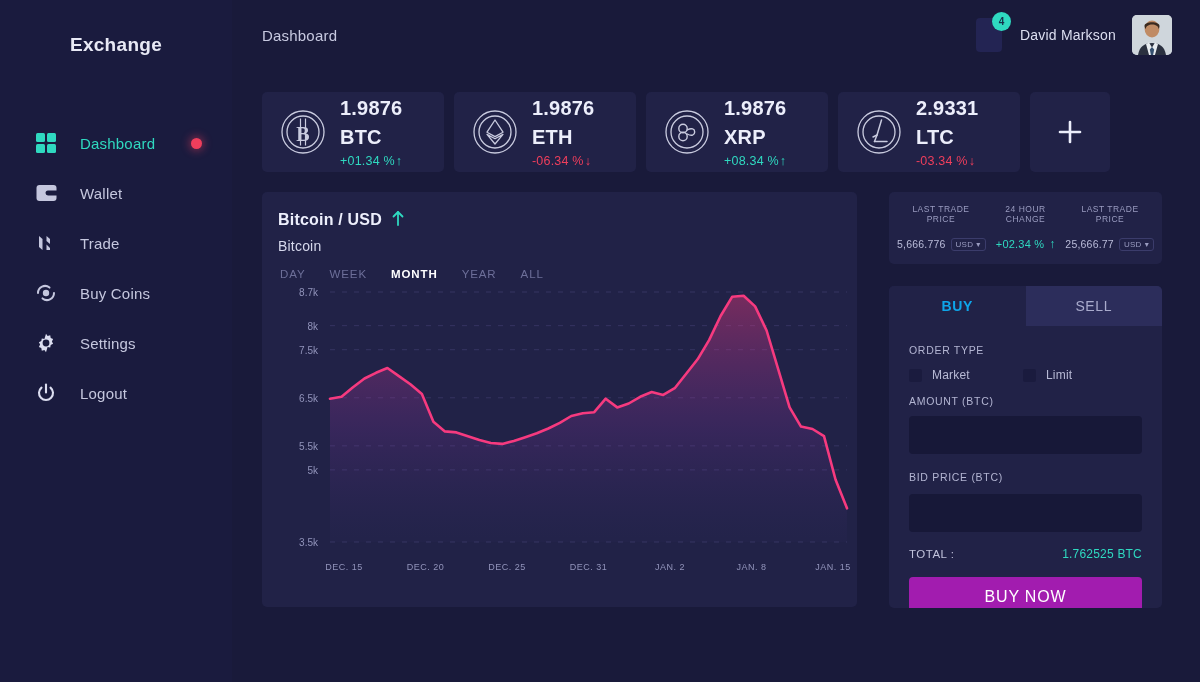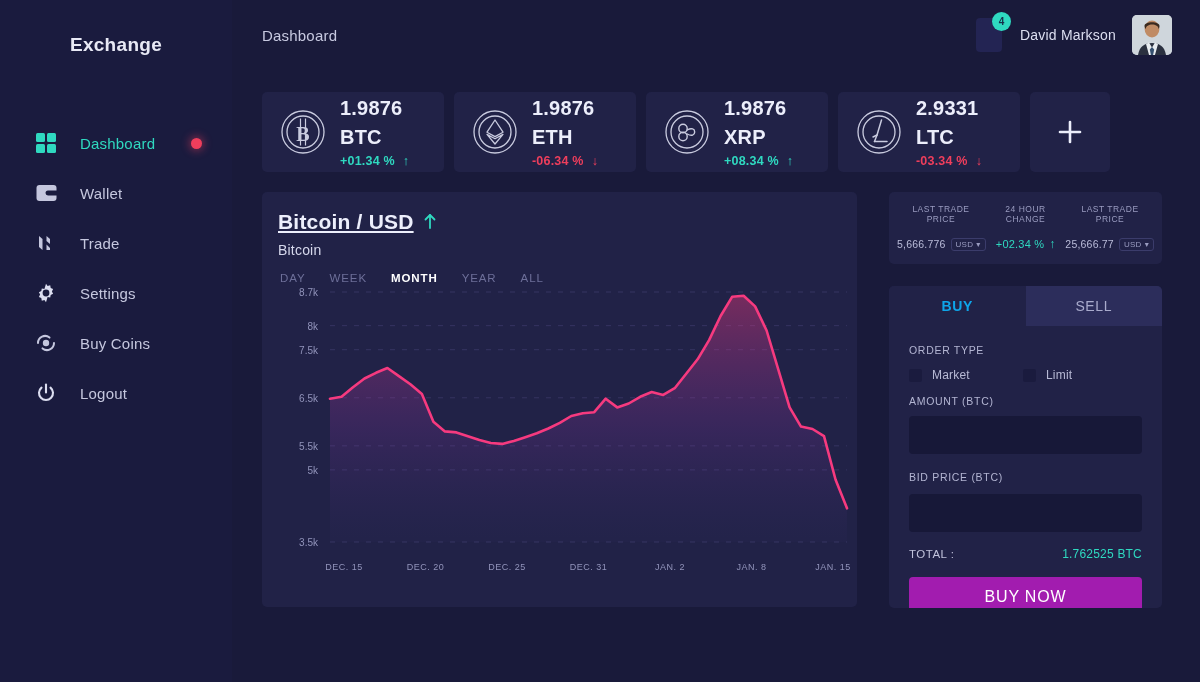--- a/index.html
+++ b/index.html
@@ -117,21 +117,21 @@
   .ticker-txt { line-height: 1.45; }
   .ticker-amt {
     color: #eceefb;
     font-size: 20px;
     font-weight: bold;
     letter-spacing: .2px;
   }
   .ticker-chg {
     font-size: 12.5px;
     letter-spacing: .2px;
-    display: flex; align-items: flex-start; gap: 8px; font-weight: bold;
+    display: flex; align-items: flex-start; gap: 1px;
   }
   .up { color: #2fd9c0; }
   .down { color: #ef3e5c; }
   .add-card {
     width: 80px; height: 80px;
     background: #212247;
     border-radius: 5px;
     display: flex; align-items: center; justify-content: center;
     cursor: pointer;
   }
@@ -142,24 +142,23 @@
     width: 595px;
     height: 415px;
     background: #212247;
     border-radius: 5px;
     padding: 18px 20px 0 16px;
     position: relative;
   }
   .chart-title {
     display: flex; align-items: center; gap: 9px;
     color: #edeffc;
-    font-size: 21px;
+    font-size: 16px;
     font-weight: bold;
     letter-spacing: .2px;
-    text-decoration: underline;
   }
   .chart-sub { color: #d6d8ec; font-size: 14px; margin-top: 8px; letter-spacing: .2px; }
   .chart-tabs { display: flex; gap: 24px; margin-top: 14px; padding-left: 2px; }
   .chart-tab {
     font-size: 11.5px;
     letter-spacing: .9px;
     color: #6d6f99;
     cursor: pointer;
   }
   .chart-tab.active { color: #ffffff; font-weight: bold; }
@@ -309,37 +308,37 @@
               <path d="M3 3 L3 14 L6.5 17 L6.5 6 Z" fill="#c5c7de"></path>
               <path d="M10.5 3 L10.5 8 L14 11 L14 6 Z" fill="#c5c7de"></path>
               <path d="M10.5 11.5 L10.5 17 L14 17 L14 15 Z" fill="#c5c7de"></path>
             </svg>
         </span>
         <span class="nav-label">Trade</span>
       </div>
 
       <div class="nav-item">
         <span class="nav-icon">
-          <svg width="20" height="20" viewBox="0 0 20 20">
-              <path fill="#dcdef0" d="M10 0.8l1.6 2.1 2.6-.6.5 2.6 2.4 1.1-1.2 2.4 1.2 2.4-2.4 1.1-.5 2.6-2.6-.6L10 19.2l-1.6-2.1-2.6.6-.5-2.6-2.4-1.1 1.2-2.4L2.9 9.2l2.4-1.1.5-2.6 2.6.6z"></path>
-              <circle cx="10" cy="10" r="3.4" fill="#1a1b3e"></circle>
-            </svg>
-        </span>
-        <span class="nav-label">Settings</span>
-      </div>
-
-      <div class="nav-item">
-        <span class="nav-icon">
           <svg width="22" height="20" viewBox="0 0 22 20">
             <path d="M3 10a7 7 0 0 1 11.5-5.4" stroke="#c5c7de" stroke-width="2" fill="none" stroke-linecap="round"></path>
             <path d="M19 10a7 7 0 0 1-11.5 5.4" stroke="#c5c7de" stroke-width="2" fill="none" stroke-linecap="round"></path>
             <circle cx="11" cy="10" r="3.2" fill="#c5c7de"></circle>
           </svg>
         </span>
         <span class="nav-label">Buy Coins</span>
+      </div>
+
+      <div class="nav-item">
+        <span class="nav-icon">
+          <svg width="20" height="20" viewBox="0 0 20 20">
+              <path fill="#dcdef0" d="M10 0.8l1.6 2.1 2.6-.6.5 2.6 2.4 1.1-1.2 2.4 1.2 2.4-2.4 1.1-.5 2.6-2.6-.6L10 19.2l-1.6-2.1-2.6.6-.5-2.6-2.4-1.1 1.2-2.4L2.9 9.2l2.4-1.1.5-2.6 2.6.6z"></path>
+              <circle cx="10" cy="10" r="3.4" fill="#1a1b3e"></circle>
+            </svg>
+        </span>
+        <span class="nav-label">Settings</span>
       </div>
 
       <div class="nav-item">
         <span class="nav-icon">
           <svg width="20" height="20" viewBox="0 0 20 20">
               <path d="M5.5 4.6a7 7 0 1 0 9 0" stroke="#dcdef0" stroke-width="2.1" fill="none" stroke-linecap="round"></path>
               <line x1="10" y1="1.5" x2="10" y2="9.5" stroke="#dcdef0" stroke-width="2.1" stroke-linecap="round"></line>
             </svg>
         </span>
         <span class="nav-label">Logout</span>

